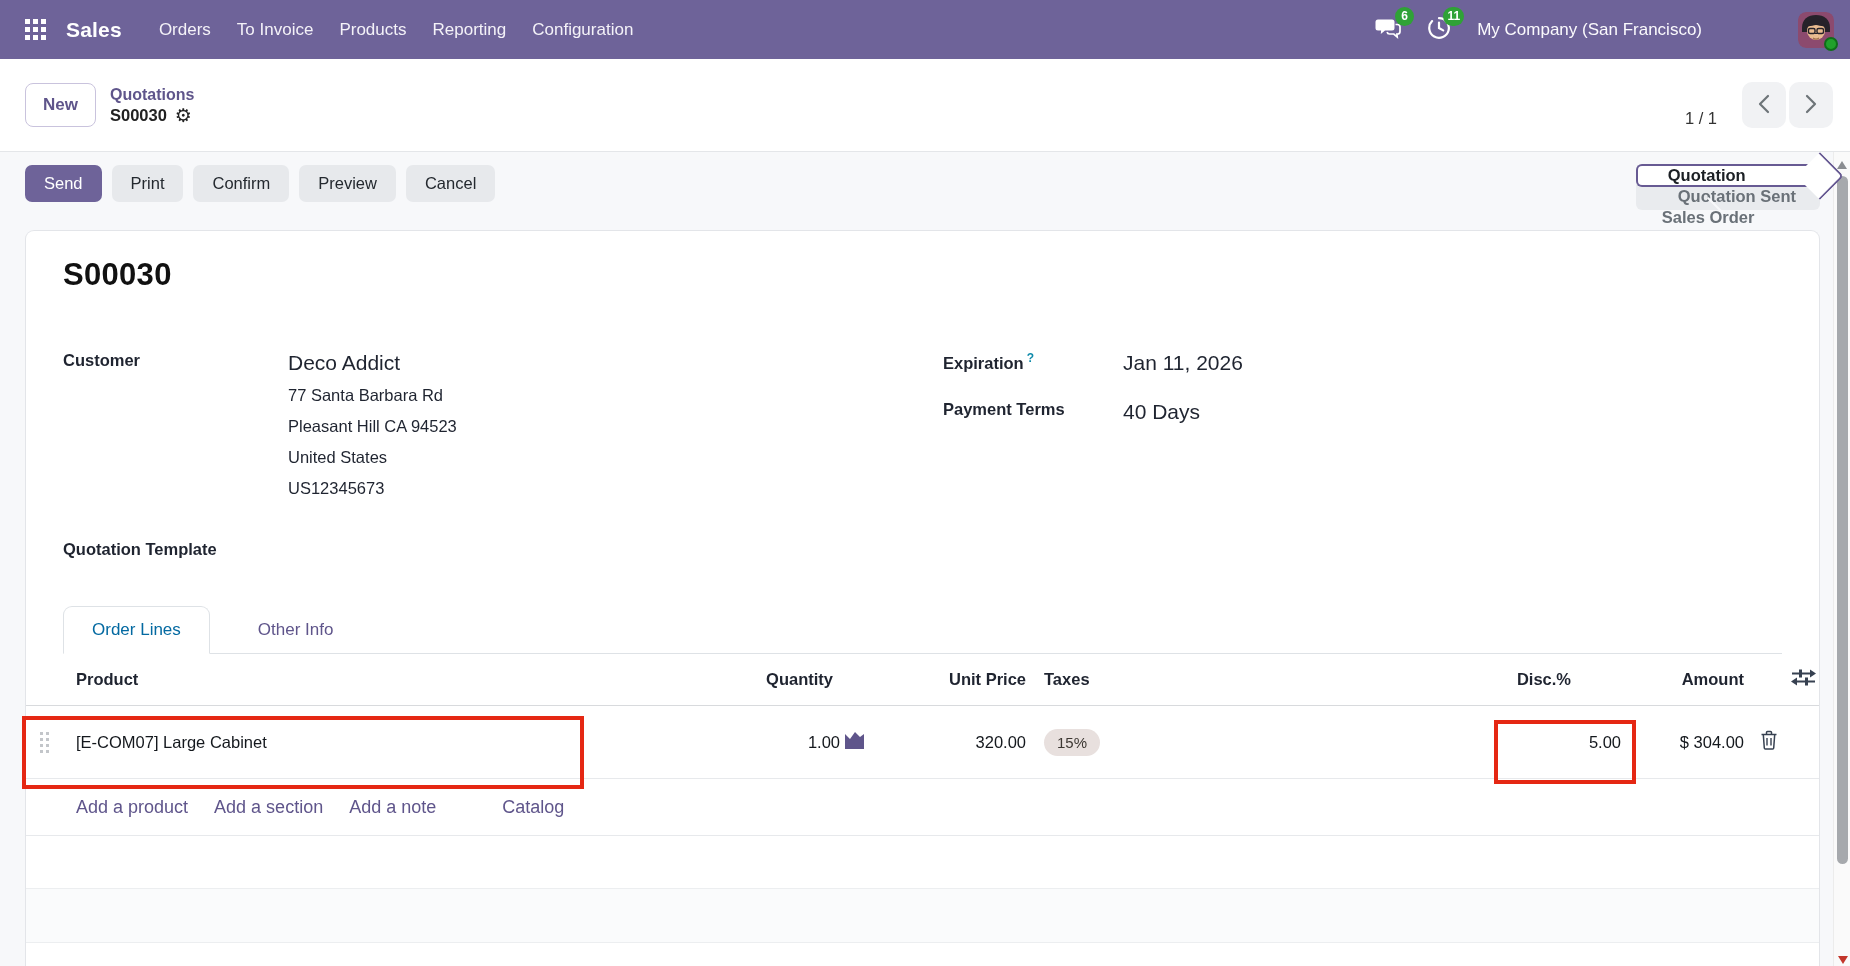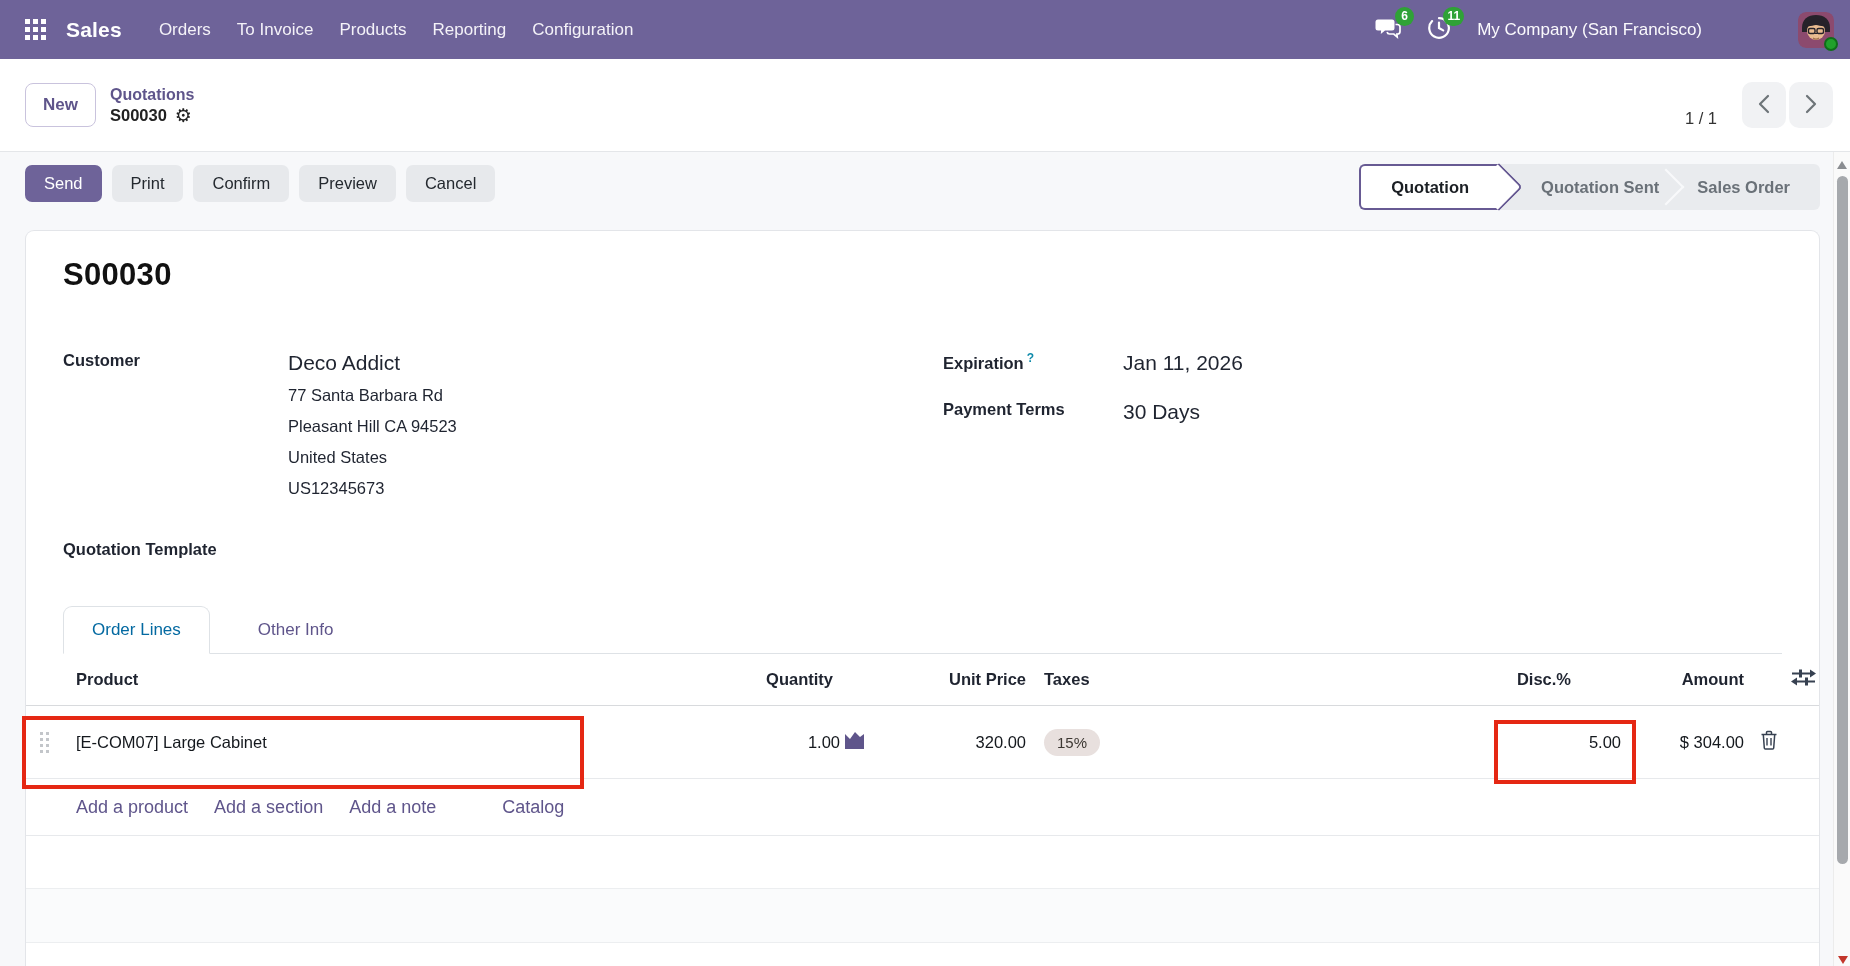--- a/index.html
+++ b/index.html
@@ -60,21 +60,21 @@
   
   .workspace{ position:absolute; left:0; top:152px; width:1850px; height:814px; background:#f7f8fa; }
 
   
   .actions{ position:absolute; left:25px; top:13px; display:flex; gap:10px; }
   .btn{ font-size:16.5px; border:none; border-radius:7px; padding:9px 19px; font-family:inherit; }
   .btn-primary{ background:#6e6399; color:#fff; }
   .btn-secondary{ background:#e7e9ec; color:#24292f; }
 
   
-  .stagebar{ position:absolute; top:12px; right:30px; height:46px; display:flex; background:#e9ebee; border-radius:6px; }
+  .stagebar{ position:absolute; top:12px; right:30px; height:46px; display:flex; background:#e9ebee; border-radius:6px;flex-direction:column; }
   .stage{ position:relative; display:flex; align-items:center; font-size:16.5px; font-weight:600; color:#6a7178; }
   .stage1{ padding:0 30px; }
   .stage2{ padding:0 24px 0 42px; }
   .stage3{ padding:0 30px 0 26px; }
   .stage.active{
     background:#fff; border:2px solid #675a93; border-right:none;
     border-radius:6px 0 0 6px; color:#1b1f24; z-index:2;
   }
   .stage.active::after{
     content:''; position:absolute; top:50%; right:-17px; width:32px; height:32px;
@@ -280,21 +280,21 @@
         </div>
         <div class="col-right">
           <div class="fr-row">
             <div class="f-label">
               <span>Expiration</span><sup class="help-sup">?</sup>
             </div>
             <div class="f-value clickable">Jan 11, 2026</div>
           </div>
           <div class="fr-row">
             <div class="f-label">Payment Terms</div>
-            <div class="f-value clickable">30 Days</div>
+            <div class="f-value clickable">40 Days</div>
           </div>
         </div>
       </div>
 
       <div class="f-label qt-label">Quotation Template</div>
 
       <div class="tabs">
         <div class="tab active clickable">Order Lines</div>
         <div class="tab clickable">Other Info</div>
       </div>

